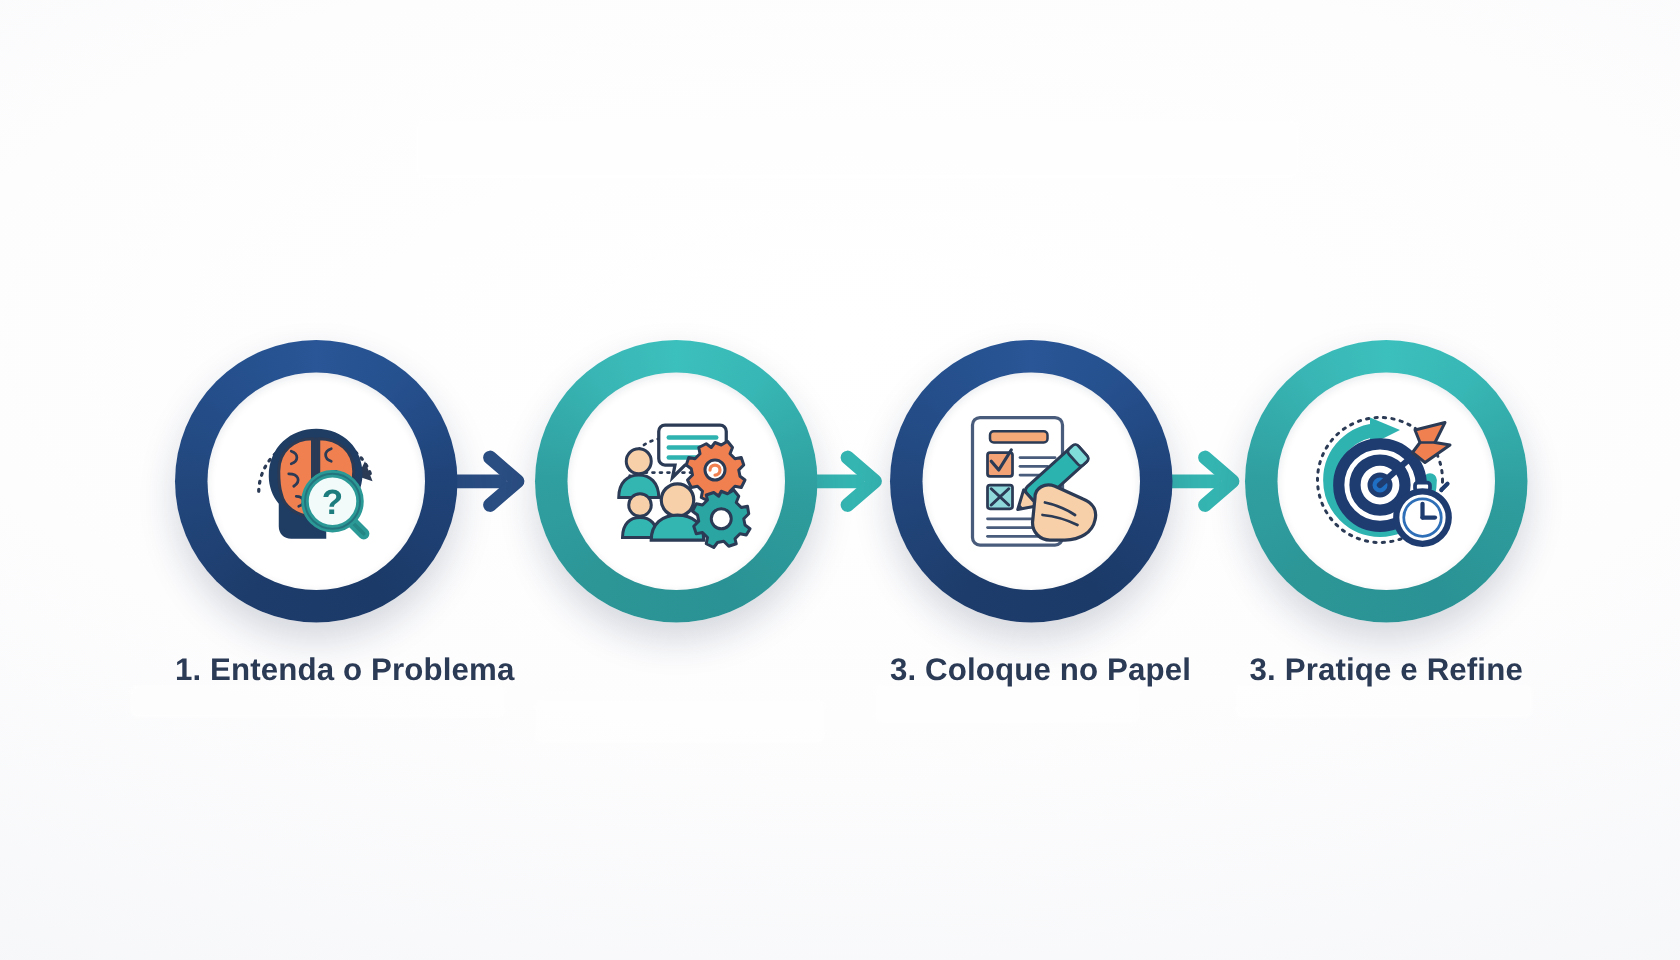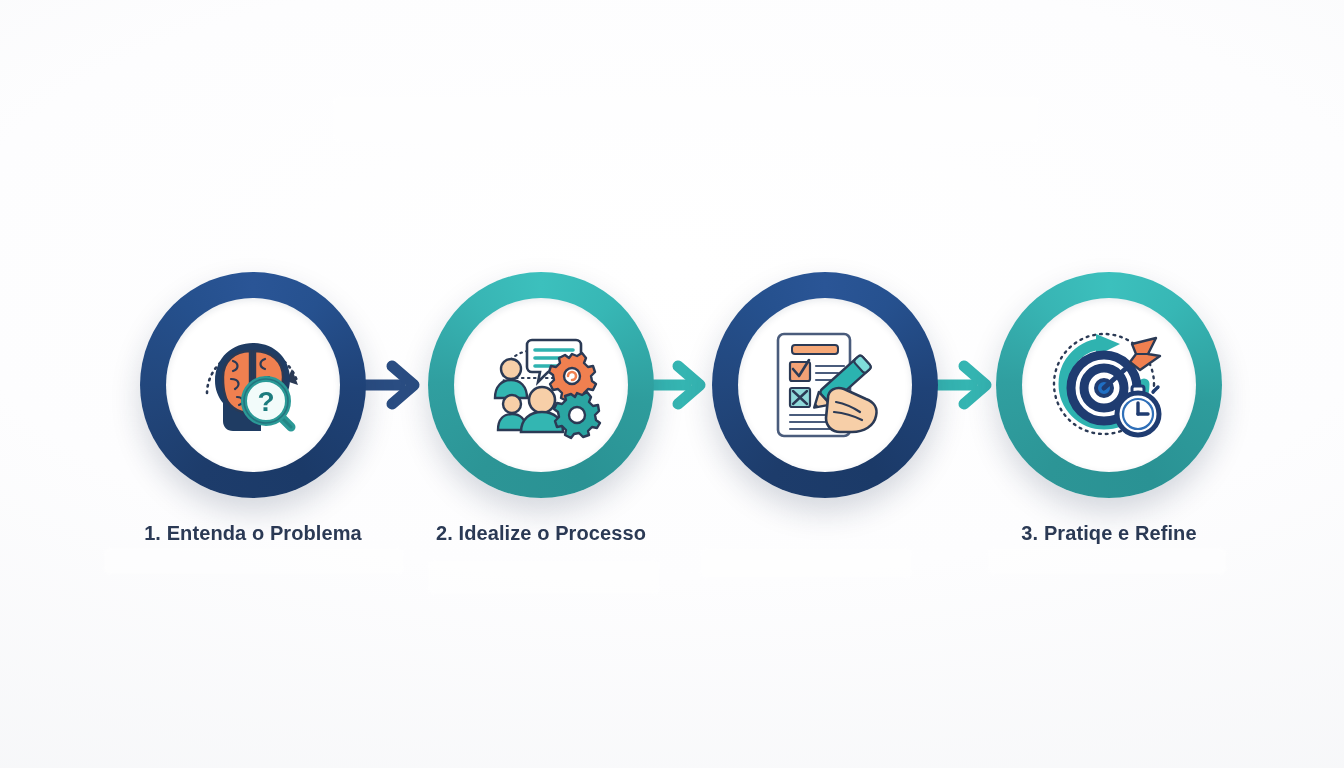--- a/index.html
+++ b/index.html
@@ -97,21 +97,21 @@
     background: #ffffff;
     box-shadow: inset 0 2px 7px rgba(20, 40, 70, 0.10);
     display: flex;
     align-items: center;
     justify-content: center;
   }
   .ring-inner svg { display: block; }
 
   .step-label {
     margin-top: 24px;
-    font-size: 20px;
+    font-size: 25px;
     font-weight: bold;
     color: #2b3a55;
     letter-spacing: 0.1px;
     white-space: nowrap;
   }
 
   
   .arrow {
     position: absolute;
     top: 358px;
@@ -244,21 +244,20 @@
               <path d="M0,-19 L5,-17 L10,-20 L14,-15 L12,-10 L16,-6 L21,-7 L22,-1
                        L18,3 L19,8 L23,11 L20,16 L15,15 L11,19 L12,23 L6,25
                        L2,21 L-3,22 L-6,26 L-12,23 L-11,18 L-15,14 L-20,15
                        L-22,9 L-18,5 L-19,0 L-23,-3 L-20,-9 L-15,-8 L-11,-12
                        L-12,-16 L-6,-18 L-2,-15 L0,-19 Z" fill="#2aa5a2" stroke="#2b3a55" stroke-width="2.4" stroke-linejoin="round"></path>
               <circle cx="0" cy="3" r="8" fill="#ffffff" stroke="#2b3a55" stroke-width="2.4"></circle>
             </g>
           </svg>
         </div>
       </div>
-      <div class="step-label">2. Idealize o Processo</div>
     </div>
 
     <div class="step step-3">
       <div class="ring navy">
         <div class="ring-inner">
           <svg width="118" height="114" viewBox="0 0 118 114">
 
             <rect x="12" y="6" width="72" height="102" rx="6" fill="#ffffff" stroke="#4a5c7c" stroke-width="2.6"></rect>
 
             <rect x="26" y="17" width="46" height="9" rx="3" fill="#f5a878" stroke="#2b3a55" stroke-width="2"></rect>
@@ -294,20 +293,21 @@
             <path d="M62 70 C62 62 70 58 78 61 L100 71
                      C108 74 112 80 110 88 C108 98 98 104 86 104
                      L74 104 C66 104 60 98 60 90 Z" fill="#f7cfa8" stroke="#2b3a55" stroke-width="2.6" stroke-linejoin="round"></path>
             <g fill="none" stroke="#2b3a55" stroke-width="2.2" stroke-linecap="round">
               <path d="M70 74 C80 76 88 80 94 84"></path>
               <path d="M68 84 C78 85 88 88 96 92"></path>
             </g>
           </svg>
         </div>
       </div>
+      <div class="step-label">3. Coloque no Papel</div>
     </div>
 
     <div class="step step-4">
       <div class="ring teal">
         <div class="ring-inner">
           <svg width="122" height="114" viewBox="0 0 122 114">
 
             <circle cx="56" cy="56" r="50" fill="none" stroke="#2b3a55" stroke-width="2.4" stroke-dasharray="1.8 5" stroke-linecap="round"></circle>
 
             <path d="M56 16 A40 40 0 1 0 96 56" fill="none" stroke="#2fb3b0" stroke-width="11" stroke-linecap="round"></path>

